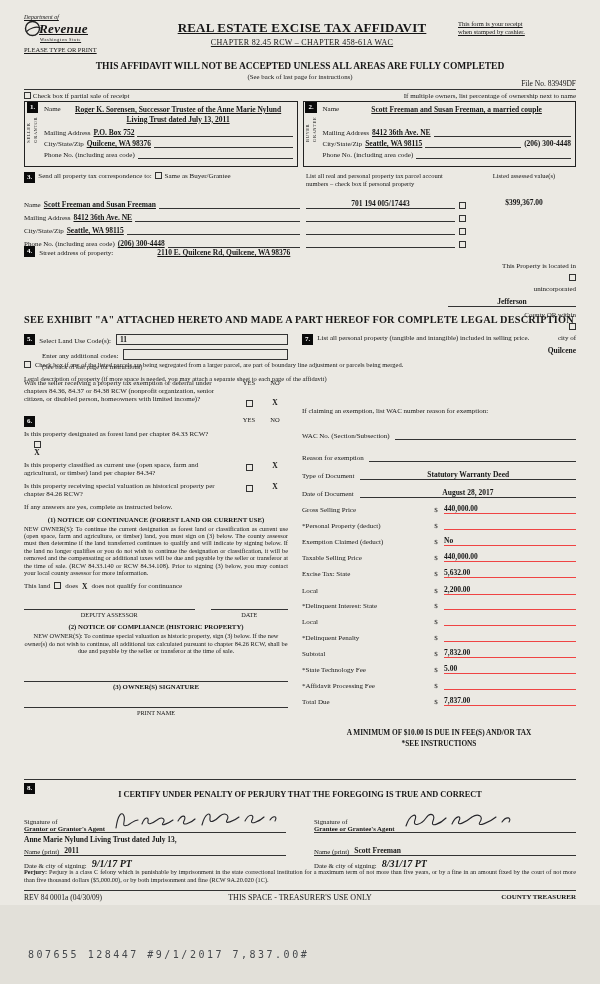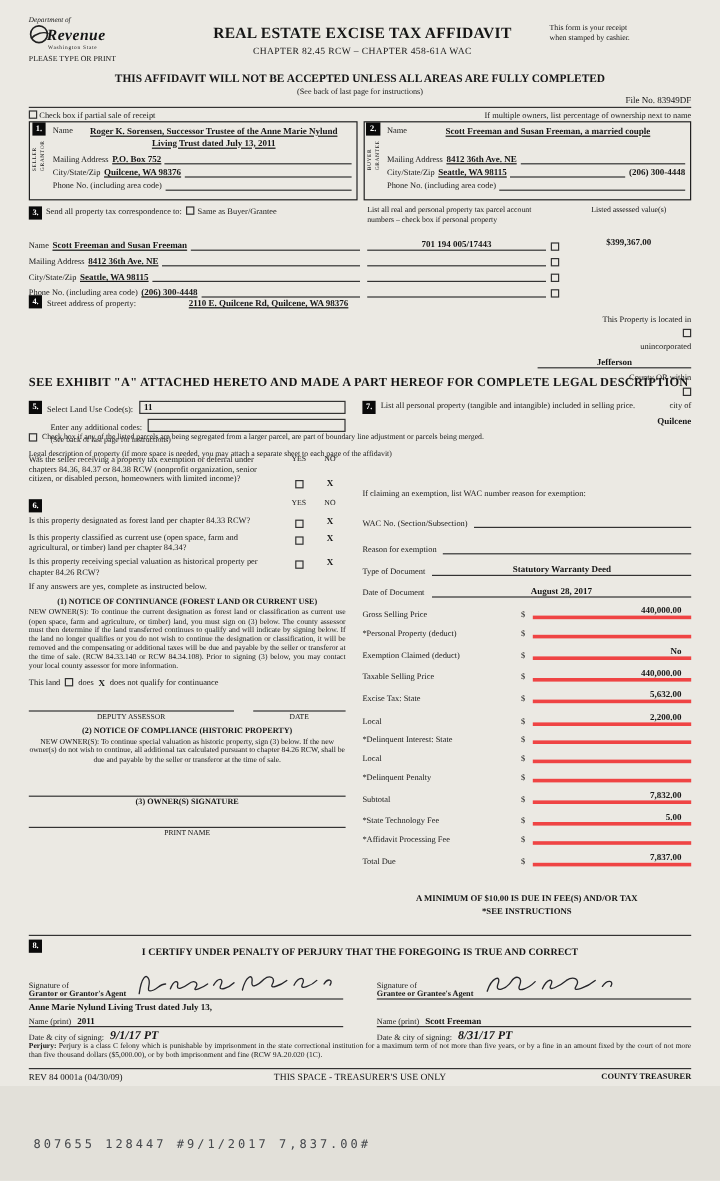--- a/index.html
+++ b/index.html
@@ -7,21 +7,21 @@
 body{position:relative;background:#ebe9e3;font-family:"Liberation Serif","DejaVu Serif",serif;color:#161616;overflow:hidden;}
 .blk{position:absolute;left:24px;width:552px;}
 .numbox{display:inline-block;background:#0a0a0a;color:#fff;font-weight:bold;font-size:7px;line-height:9px;padding:1px 3px;vertical-align:top;flex:none;}
 .cb{display:inline-block;width:7px;height:7px;border:1px solid #333;vertical-align:-1px;flex:none;background:transparent;}
 .lbl{font-size:7px;}
 .fine{font-size:6.5px;line-height:7.6px;}
 .val{font-weight:bold;font-size:7.5px;}
 .u{text-decoration:underline;}
 .fill{flex:1;border-bottom:1px solid #333;min-height:9px;}
 
-.hwrap{display:flex;}
+.hwrap{display:flex;text-decoration:underline;}
 .hleft{width:122px;}
 .hcenter{flex:1;text-align:center;padding-top:6px;}
 .hright{width:118px;font-size:6.5px;line-height:8px;padding-top:6px;}
 .logo-dept{font-size:6px;font-style:italic;}
 .logo-row{display:flex;align-items:center;}
 .logo-name{font-size:13px;font-weight:bold;font-style:italic;letter-spacing:.4px;margin-left:-2px;}
 .logo-state{font-size:4.5px;letter-spacing:.6px;margin-left:16px;}
 .type-print{font-size:6.5px;margin-top:4px;}
 .title{font-size:13px;font-weight:bold;letter-spacing:.2px;}
 .subtitle{font-size:8px;margin-top:2px;letter-spacing:.3px;}
@@ -55,21 +55,21 @@
 .yn{width:26px;display:flex;flex-direction:column;align-items:center;flex:none;}
 .ynh{font-size:6.5px;}
 .codebox{flex:1;border:1px solid #333;min-height:11px;margin-left:5px;padding:0 3px;}
 .ntitle{text-align:center;font-weight:bold;font-size:6.8px;margin-top:5px;}
 .nbody{font-size:6.4px;line-height:7.4px;text-align:justify;margin-top:2px;}
 .linelab{border-top:1px solid #333;text-align:center;padding-top:1px;}
 
 .mrow{display:flex;align-items:flex-end;margin-top:6.2px;}
 .mlabel{width:126px;text-align:left;font-size:7px;flex:none;}
 .mcur{width:16px;text-align:center;font-size:7px;flex:none;}
-.mline{flex:1;border-bottom:3px solid #ef4444;text-align:right;min-height:9.5px;font-size:7.5px;font-weight:bold;padding-right:8px;}
+.mline{flex:1;border-bottom:1px solid #ef4444;text-align:left;min-height:9.5px;font-size:7.5px;font-weight:bold;padding-right:8px;}
 .minnote{margin-top:22px;text-align:center;font-weight:bold;font-size:7.3px;}
 .minnote2{text-align:center;font-weight:bold;font-size:7.3px;margin-top:2px;}
 
 .certify{font-weight:bold;font-size:8.3px;}
 .lbl7{font-size:6.8px;}
 .lbl7b{font-size:6.8px;font-weight:bold;}
 .sigrow{display:flex;align-items:flex-end;border-bottom:1px solid #333;min-height:26px;}
 .nrow{display:flex;align-items:flex-end;gap:5px;margin-top:2px;}
 .nrow.uline{border-bottom:1px solid #333;}
 .hand{font-style:italic;font-weight:bold;font-size:10px;}
@@ -287,21 +287,21 @@
         <span class="ynh">NO</span>
         <span class="val" style="margin-top:12px;">X</span>
       </div>
     </div>
 
     <div class="qrow" style="margin-top:9px;">
       <div class="qtext"><span class="numbox">6.</span></div>
       <div class="yn ynh">YES</div>
       <div class="yn ynh">NO</div>
     </div>
-    <div class="qrow" style="margin-top:3px;">
+    <div class="qrow" style="margin-top:3px;flex-direction:column;">
       <div class="qtext">Is this property designated as forest land per chapter 84.33 RCW?</div>
       <div class="yn">
           <span class="cb" style="margin-top:3px;"></span>
         </div>
       <div class="yn val">X</div>
     </div>
     <div class="qrow" style="margin-top:4px;">
       <div class="qtext">Is this property classified as current use (open space, farm and agricultural, or timber) land per chapter 84.34?</div>
       <div class="yn">
           <span class="cb" style="margin-top:3px;"></span>

